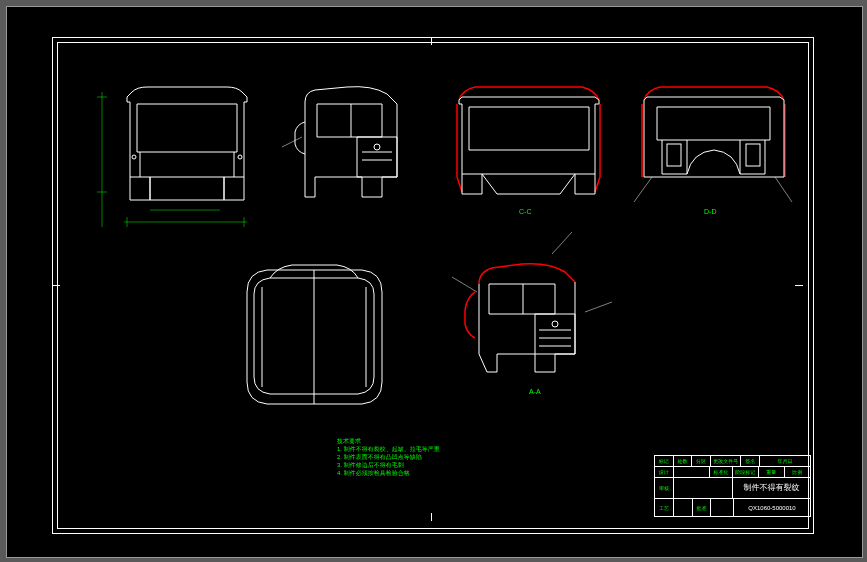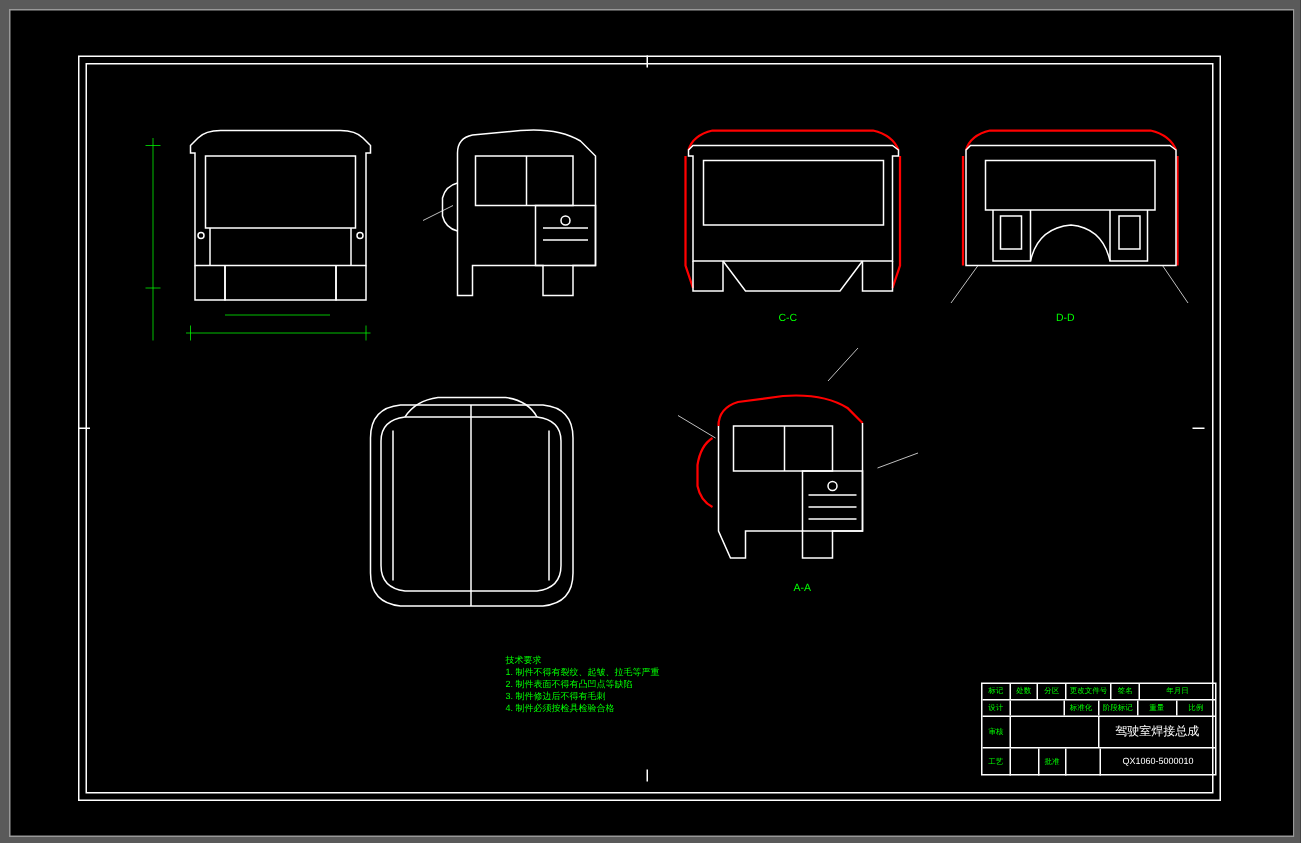--- a/index.html
+++ b/index.html
@@ -142,21 +142,21 @@
       <div class="tb-cell" style="width:18px">设计</div>
       <div class="tb-cell" style="width:36px"></div>
       <div class="tb-cell" style="width:22px">标准化</div>
       <div class="tb-cell" style="width:26px">阶段标记</div>
       <div class="tb-cell" style="width:25px">重量</div>
       <div class="tb-cell" style="width:26px;border-right:none">比例</div>
     </div>
     <div class="tb-row" style="height:20px">
       <div class="tb-cell" style="width:18px;line-height:20px">审核</div>
       <div class="tb-cell" style="width:58px"></div>
-      <div class="tb-cell tb-main" style="width:77px;border-right:none;line-height:20px">驾驶室焊接总成</div>
+      <div class="tb-cell tb-main" style="width:77px;border-right:none;line-height:20px">制件不得有裂纹</div>
     </div>
     <div class="tb-row" style="border-bottom:none;height:18px">
       <div class="tb-cell" style="width:18px;line-height:18px">工艺</div>
       <div class="tb-cell" style="width:18px"></div>
       <div class="tb-cell" style="width:18px;line-height:18px">批准</div>
       <div class="tb-cell" style="width:22px"></div>
       <div class="tb-cell tb-main" style="width:77px;border-right:none;font-size:6px;line-height:18px">QX1060-5000010</div>
     </div>
   </div>
 

